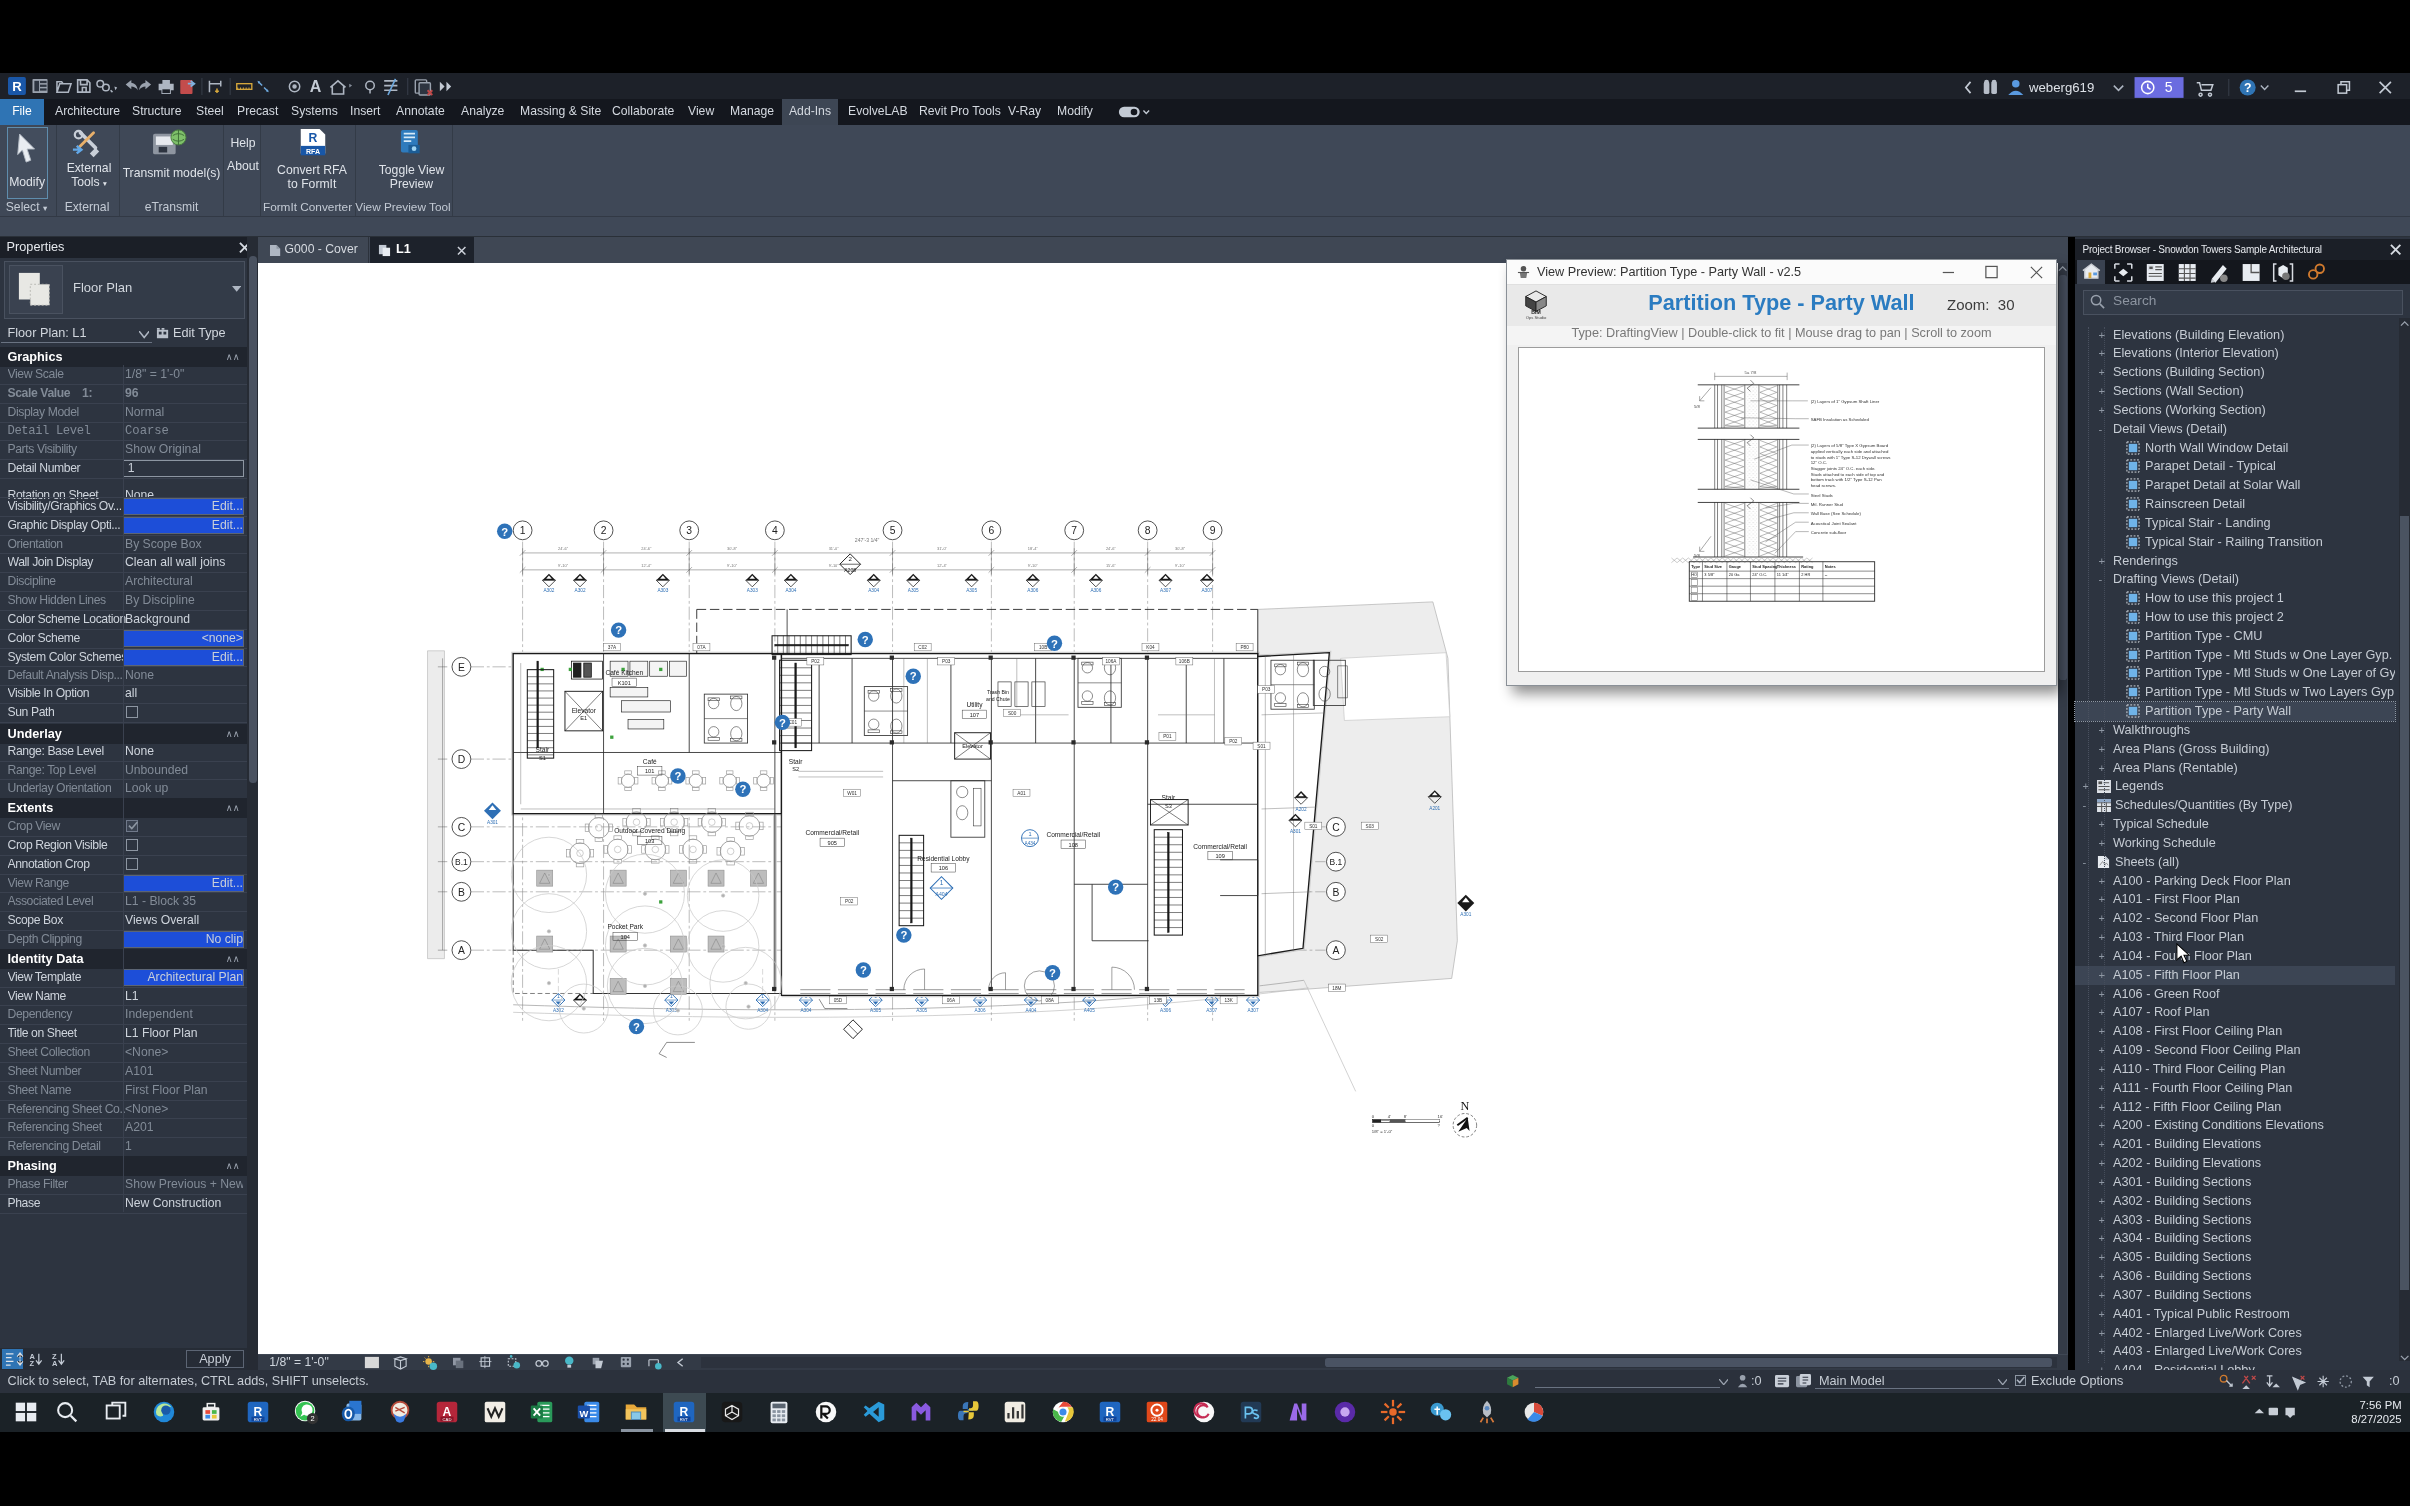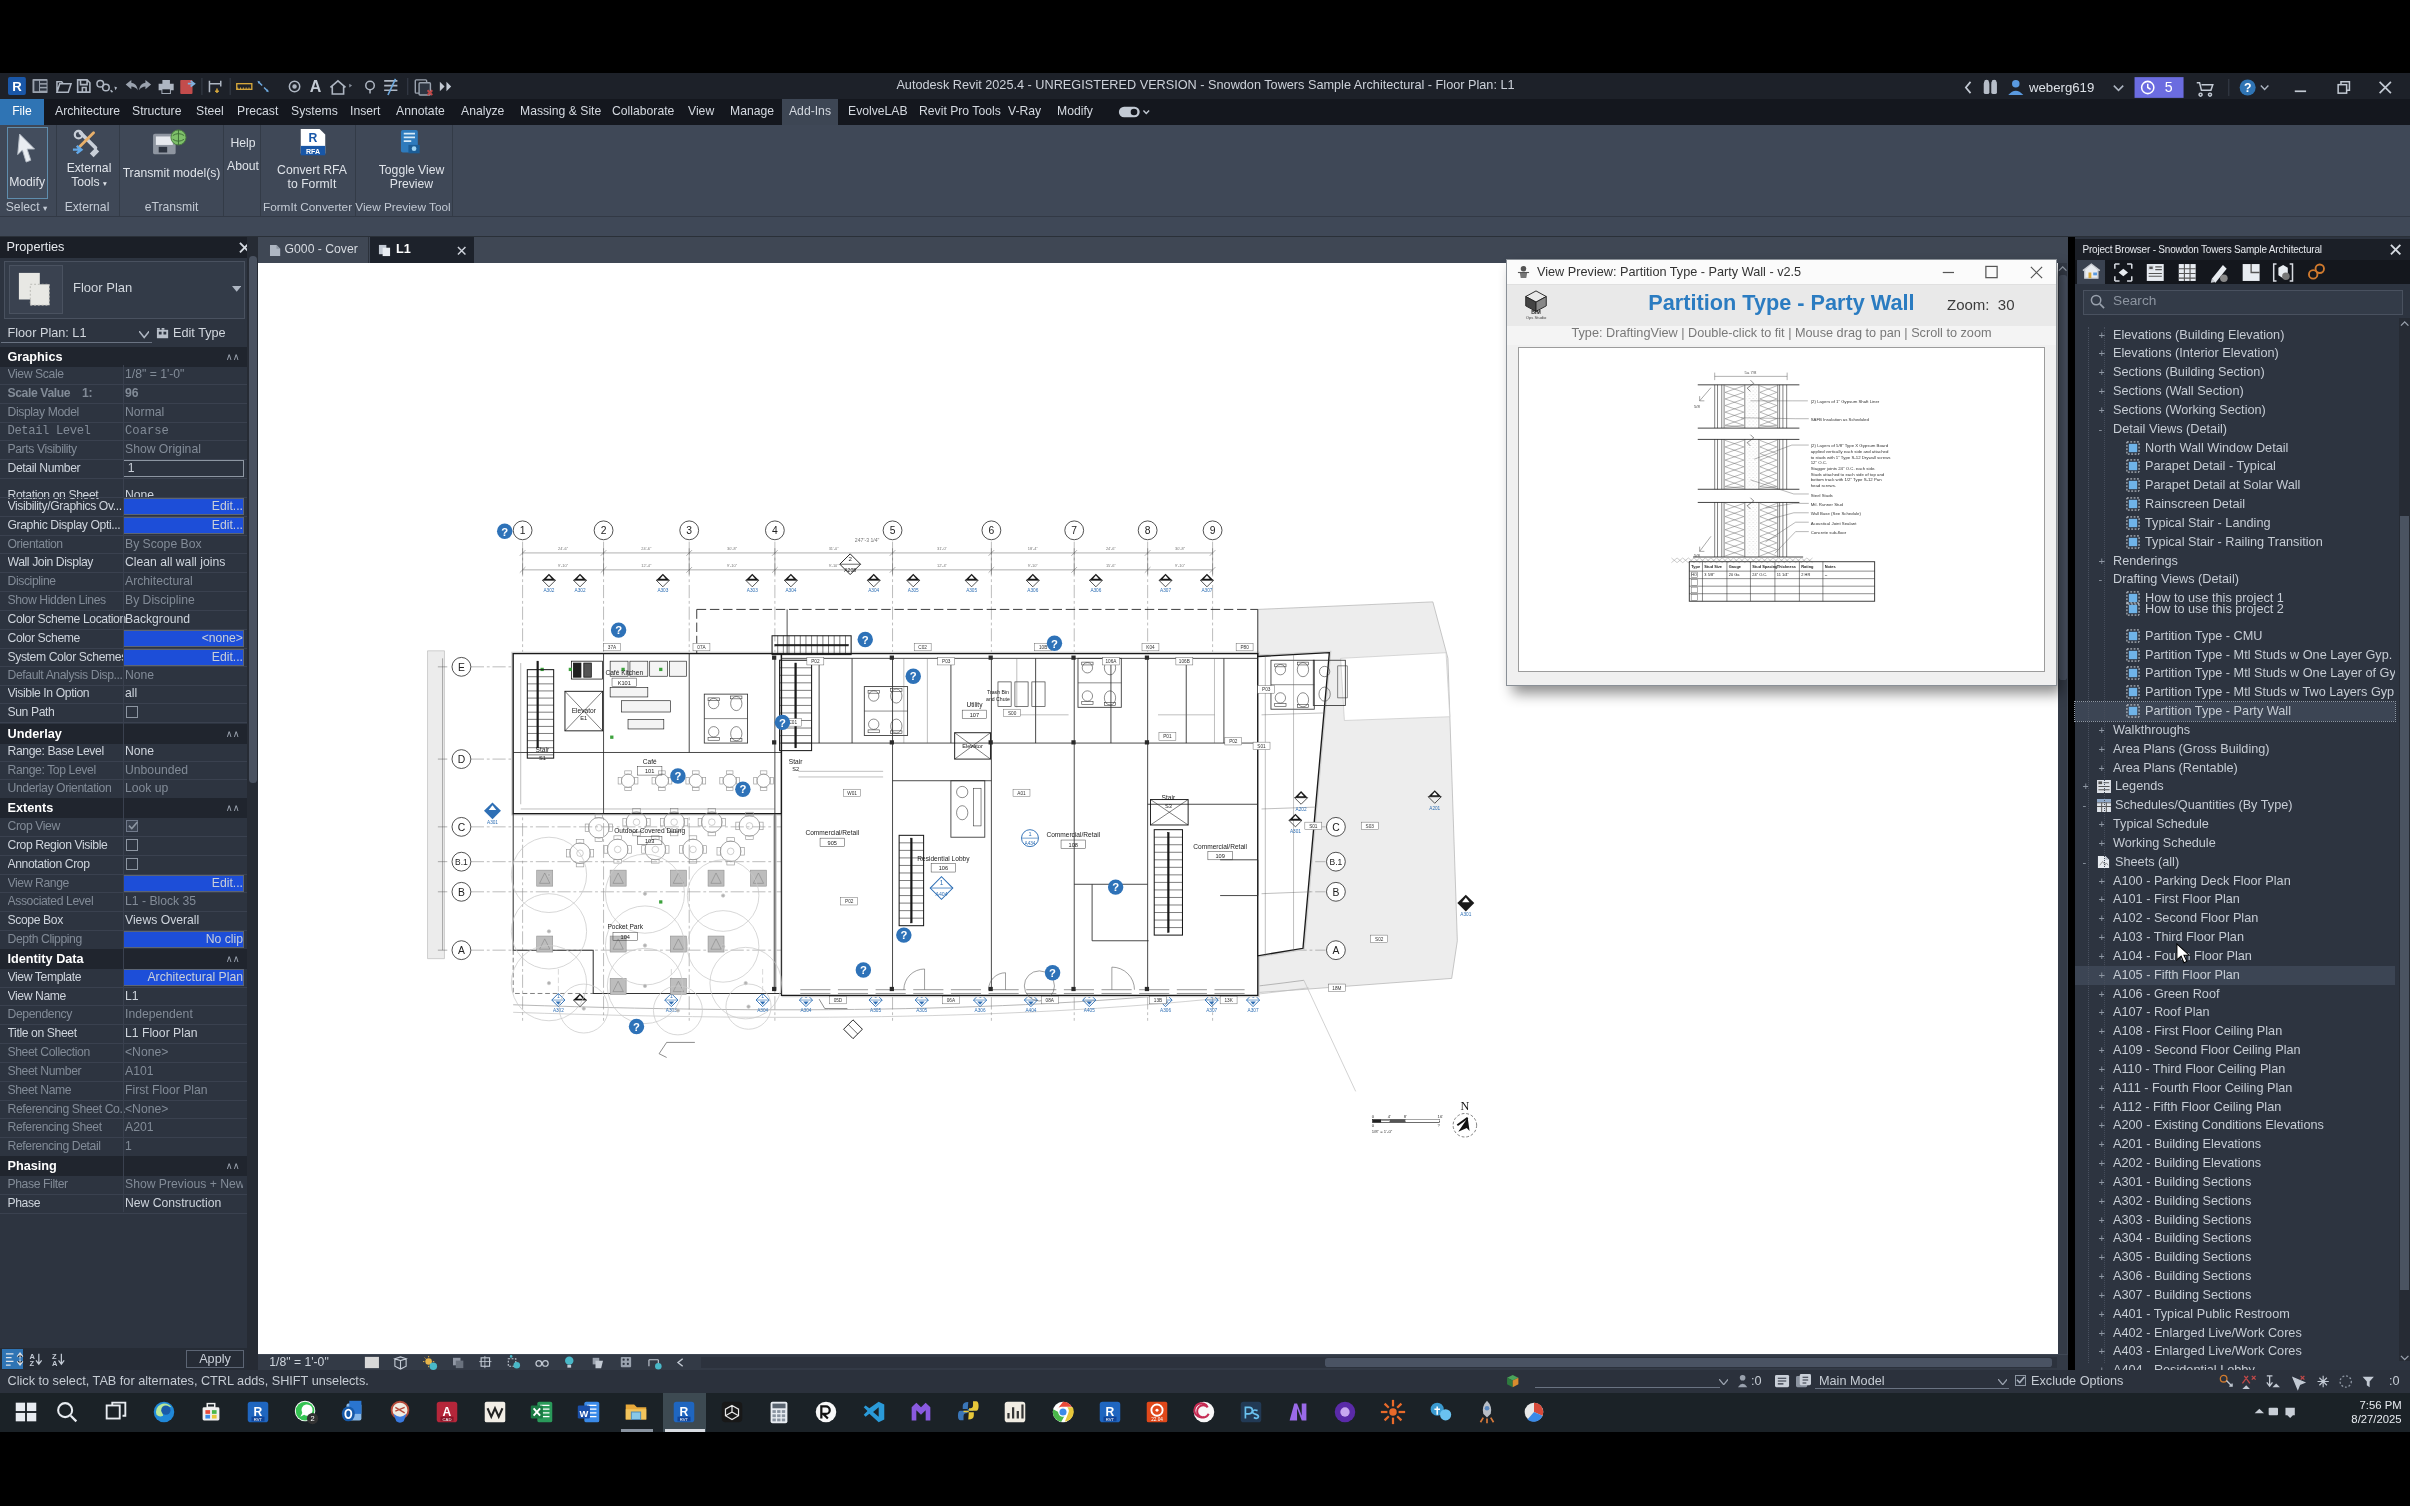--- a/index.html
+++ b/index.html
@@ -111,21 +111,20 @@
             <line x1="128" y1="2" x2="128" y2="20"></line>
           </g>
       <g fill="#9aa2ae">
         <rect x="136" y="4" width="12" height="14" rx="1" fill="none" stroke="#9aa2ae" stroke-width="1.5"></rect>
             <rect x="140" y="7" width="12" height="13" rx="1" fill="#2d3440" stroke="#9aa2ae" stroke-width="1.5"></rect>
         <path d="M149 15 l5 5 m0 -5 l-5 5" stroke="#c14848" stroke-width="2"></path>
         <path d="M162 6 l5 5 -5 5 z M169 6 l5 5 -5 5 z" fill="#c3cad4"></path>
       </g>
     </svg>
   </div>
-  <div class="title">Autodesk Revit 2025.4 - UNREGISTERED VERSION - Snowdon Towers Sample Architectural - Floor Plan: L1</div>
 
   <div class="qat" style="left:1963px; top:3.8px; gap:7.5px;">
     <svg width="443" height="21" viewBox="0 0 470 22">
       <path d="M8 5 l-5 6 5 6" fill="none" stroke="#c3cad4" stroke-width="1.8"></path>
       <g fill="#b6bdc8">
             <rect x="22" y="5" width="6" height="13" rx="2"></rect>
             <rect x="30" y="5" width="6" height="13" rx="2"></rect>
             <circle cx="25" cy="5.5" r="2.6"></circle>
             <circle cx="33" cy="5.5" r="2.6"></circle>
           </g>
@@ -1788,21 +1787,21 @@
         <span class="pm" style="position:absolute;left:23.5px;">-</span>
         <span style="position:absolute;left:38px;">Drafting Views (Detail)</span>
       </div>
 <div class="titem" style="top:352px;">
         <svg width="14" height="14" viewBox="0 0 15 15" style="position:absolute;left:51px;top:1.9px;">
           <rect x="1" y="1" width="13" height="13" fill="none" stroke="#e0e4ea" stroke-width="1" stroke-dasharray="2 1.6"></rect>
           <rect x="3" y="3" width="9" height="9" fill="#6fb3e8"></rect>
         </svg>
         <span style="position:absolute;left:70px;">How to use this project 1</span>
       </div>
-<div class="titem" style="top:363px;">
+<div class="titem" style="top:371px;">
         <svg width="14" height="14" viewBox="0 0 15 15" style="position:absolute;left:51px;top:1.9px;">
           <rect x="1" y="1" width="13" height="13" fill="none" stroke="#e0e4ea" stroke-width="1" stroke-dasharray="2 1.6"></rect>
           <rect x="3" y="3" width="9" height="9" fill="#6fb3e8"></rect>
         </svg>
         <span style="position:absolute;left:70px;">How to use this project 2</span>
       </div>
 <div class="titem" style="top:390px;">
         <svg width="14" height="14" viewBox="0 0 15 15" style="position:absolute;left:51px;top:1.9px;">
           <rect x="1" y="1" width="13" height="13" fill="none" stroke="#e0e4ea" stroke-width="1" stroke-dasharray="2 1.6"></rect>
           <rect x="3" y="3" width="9" height="9" fill="#6fb3e8"></rect>

